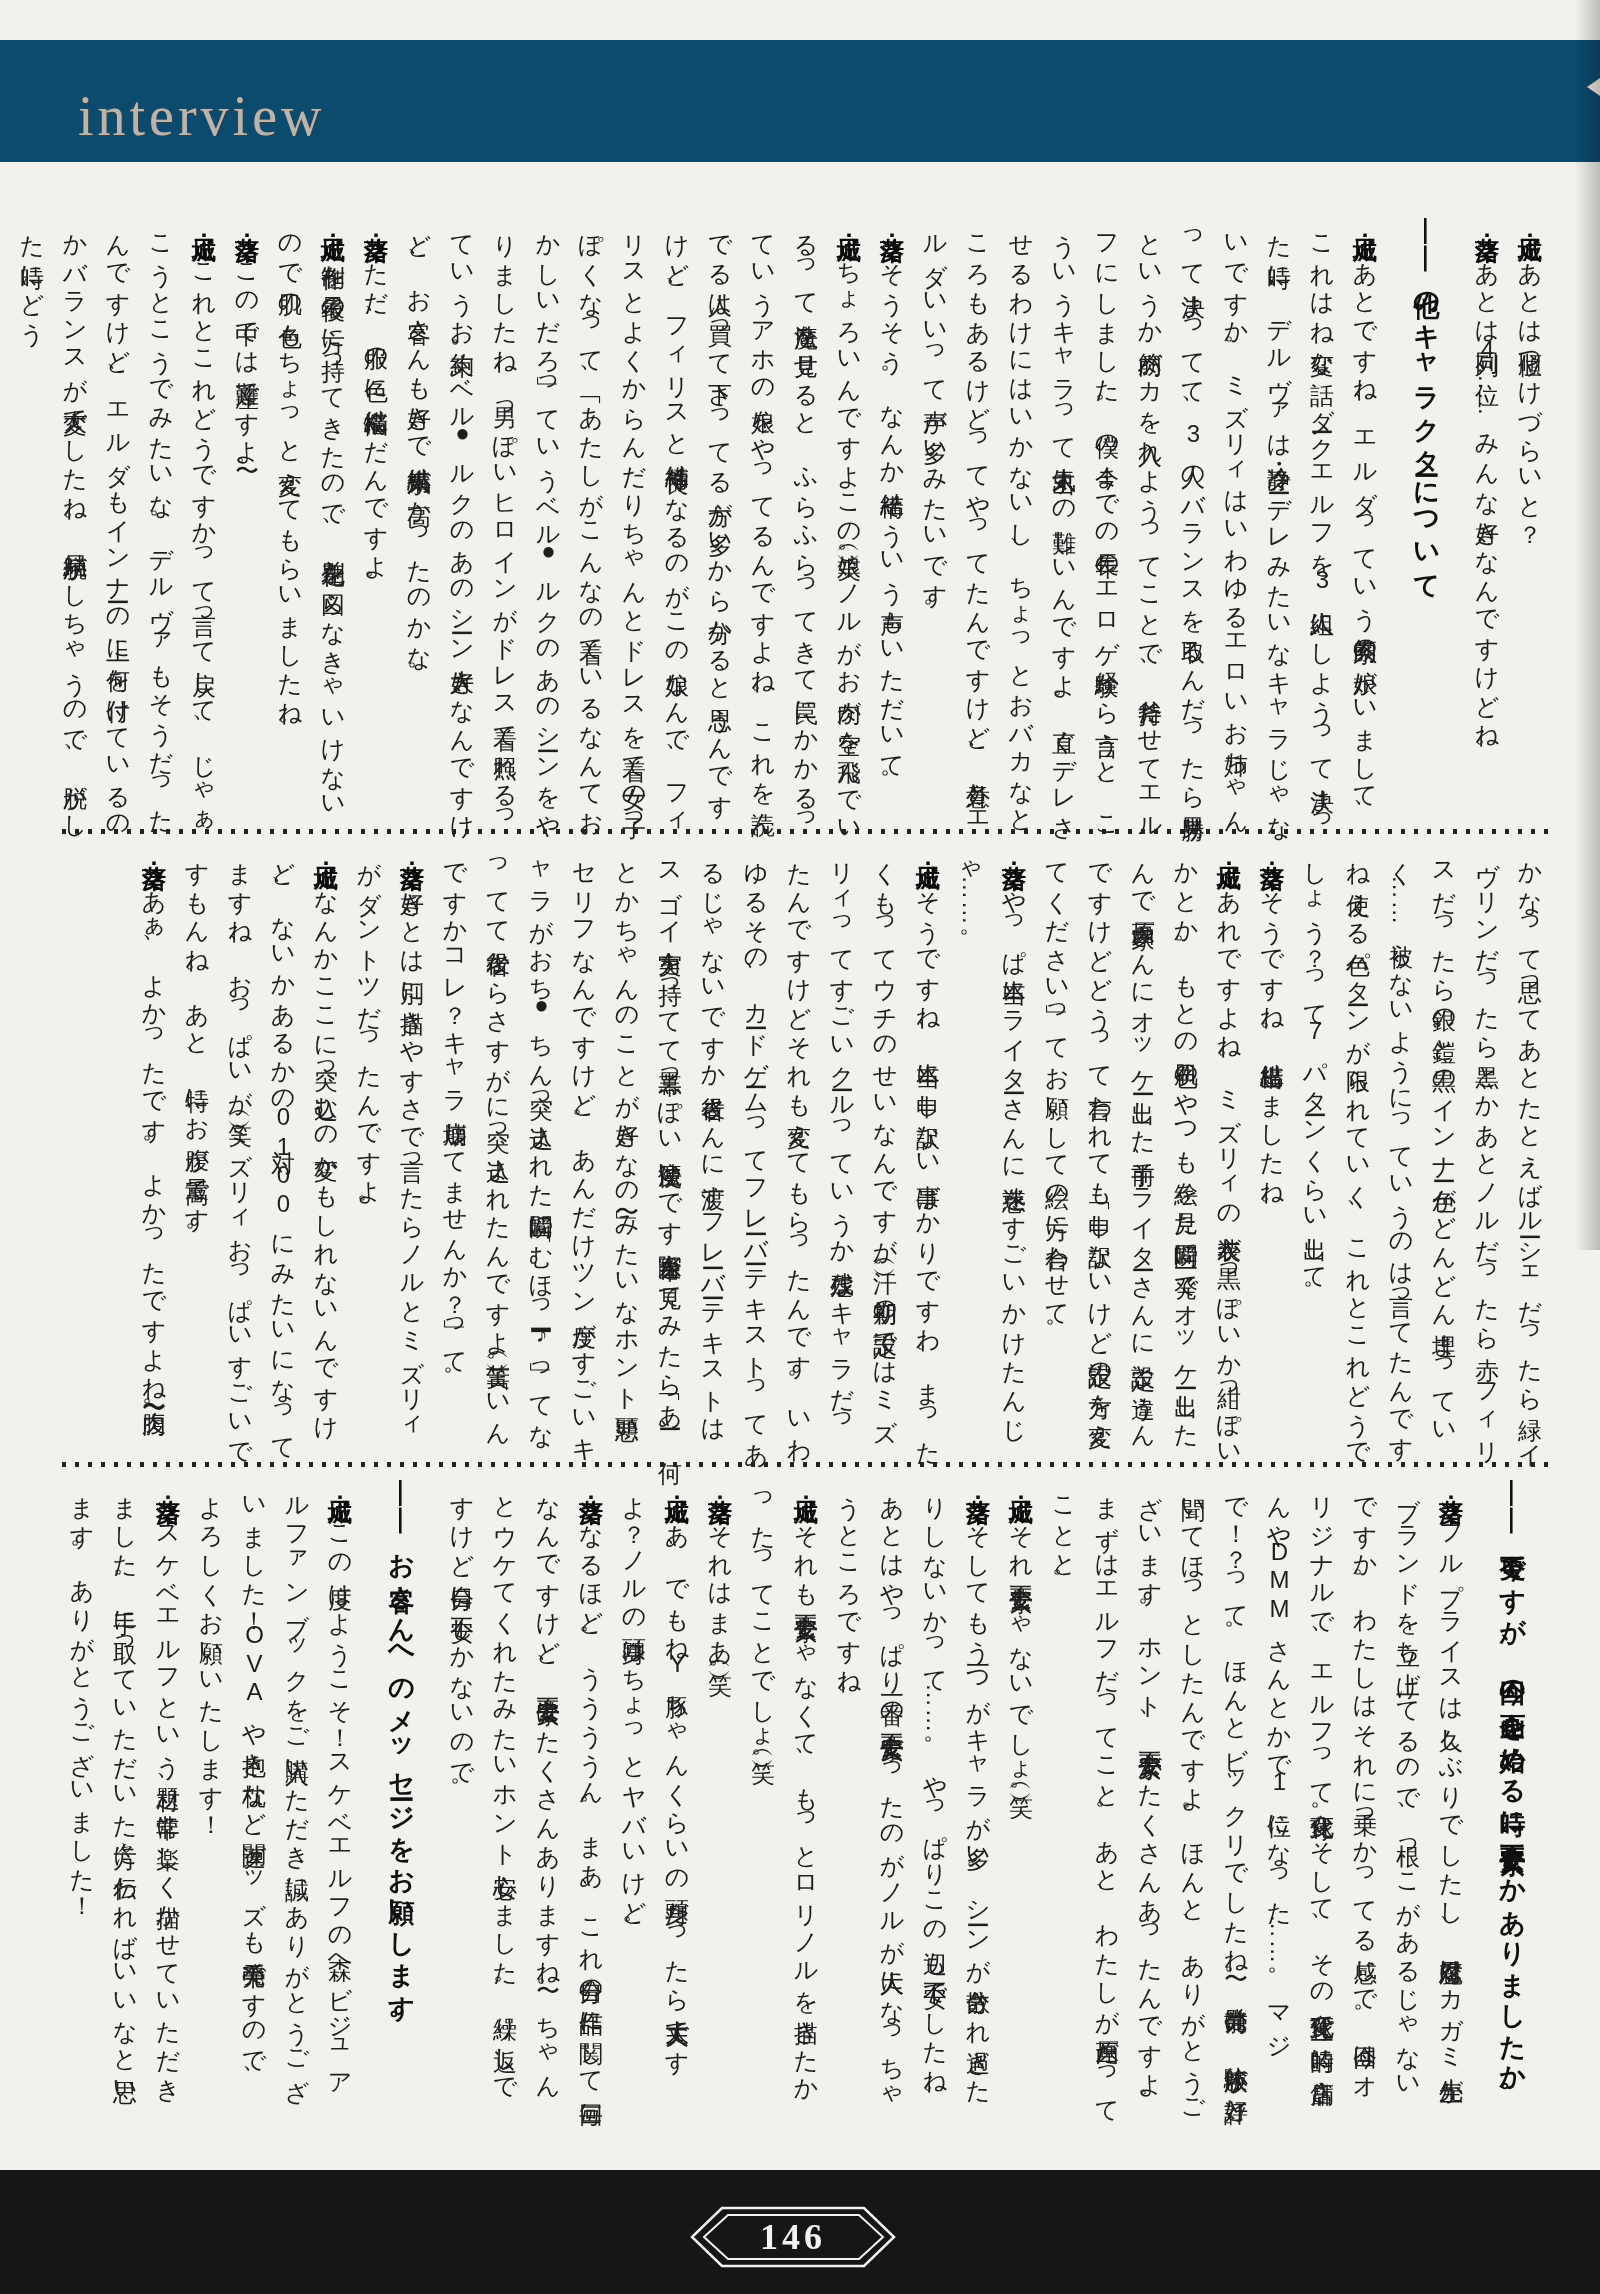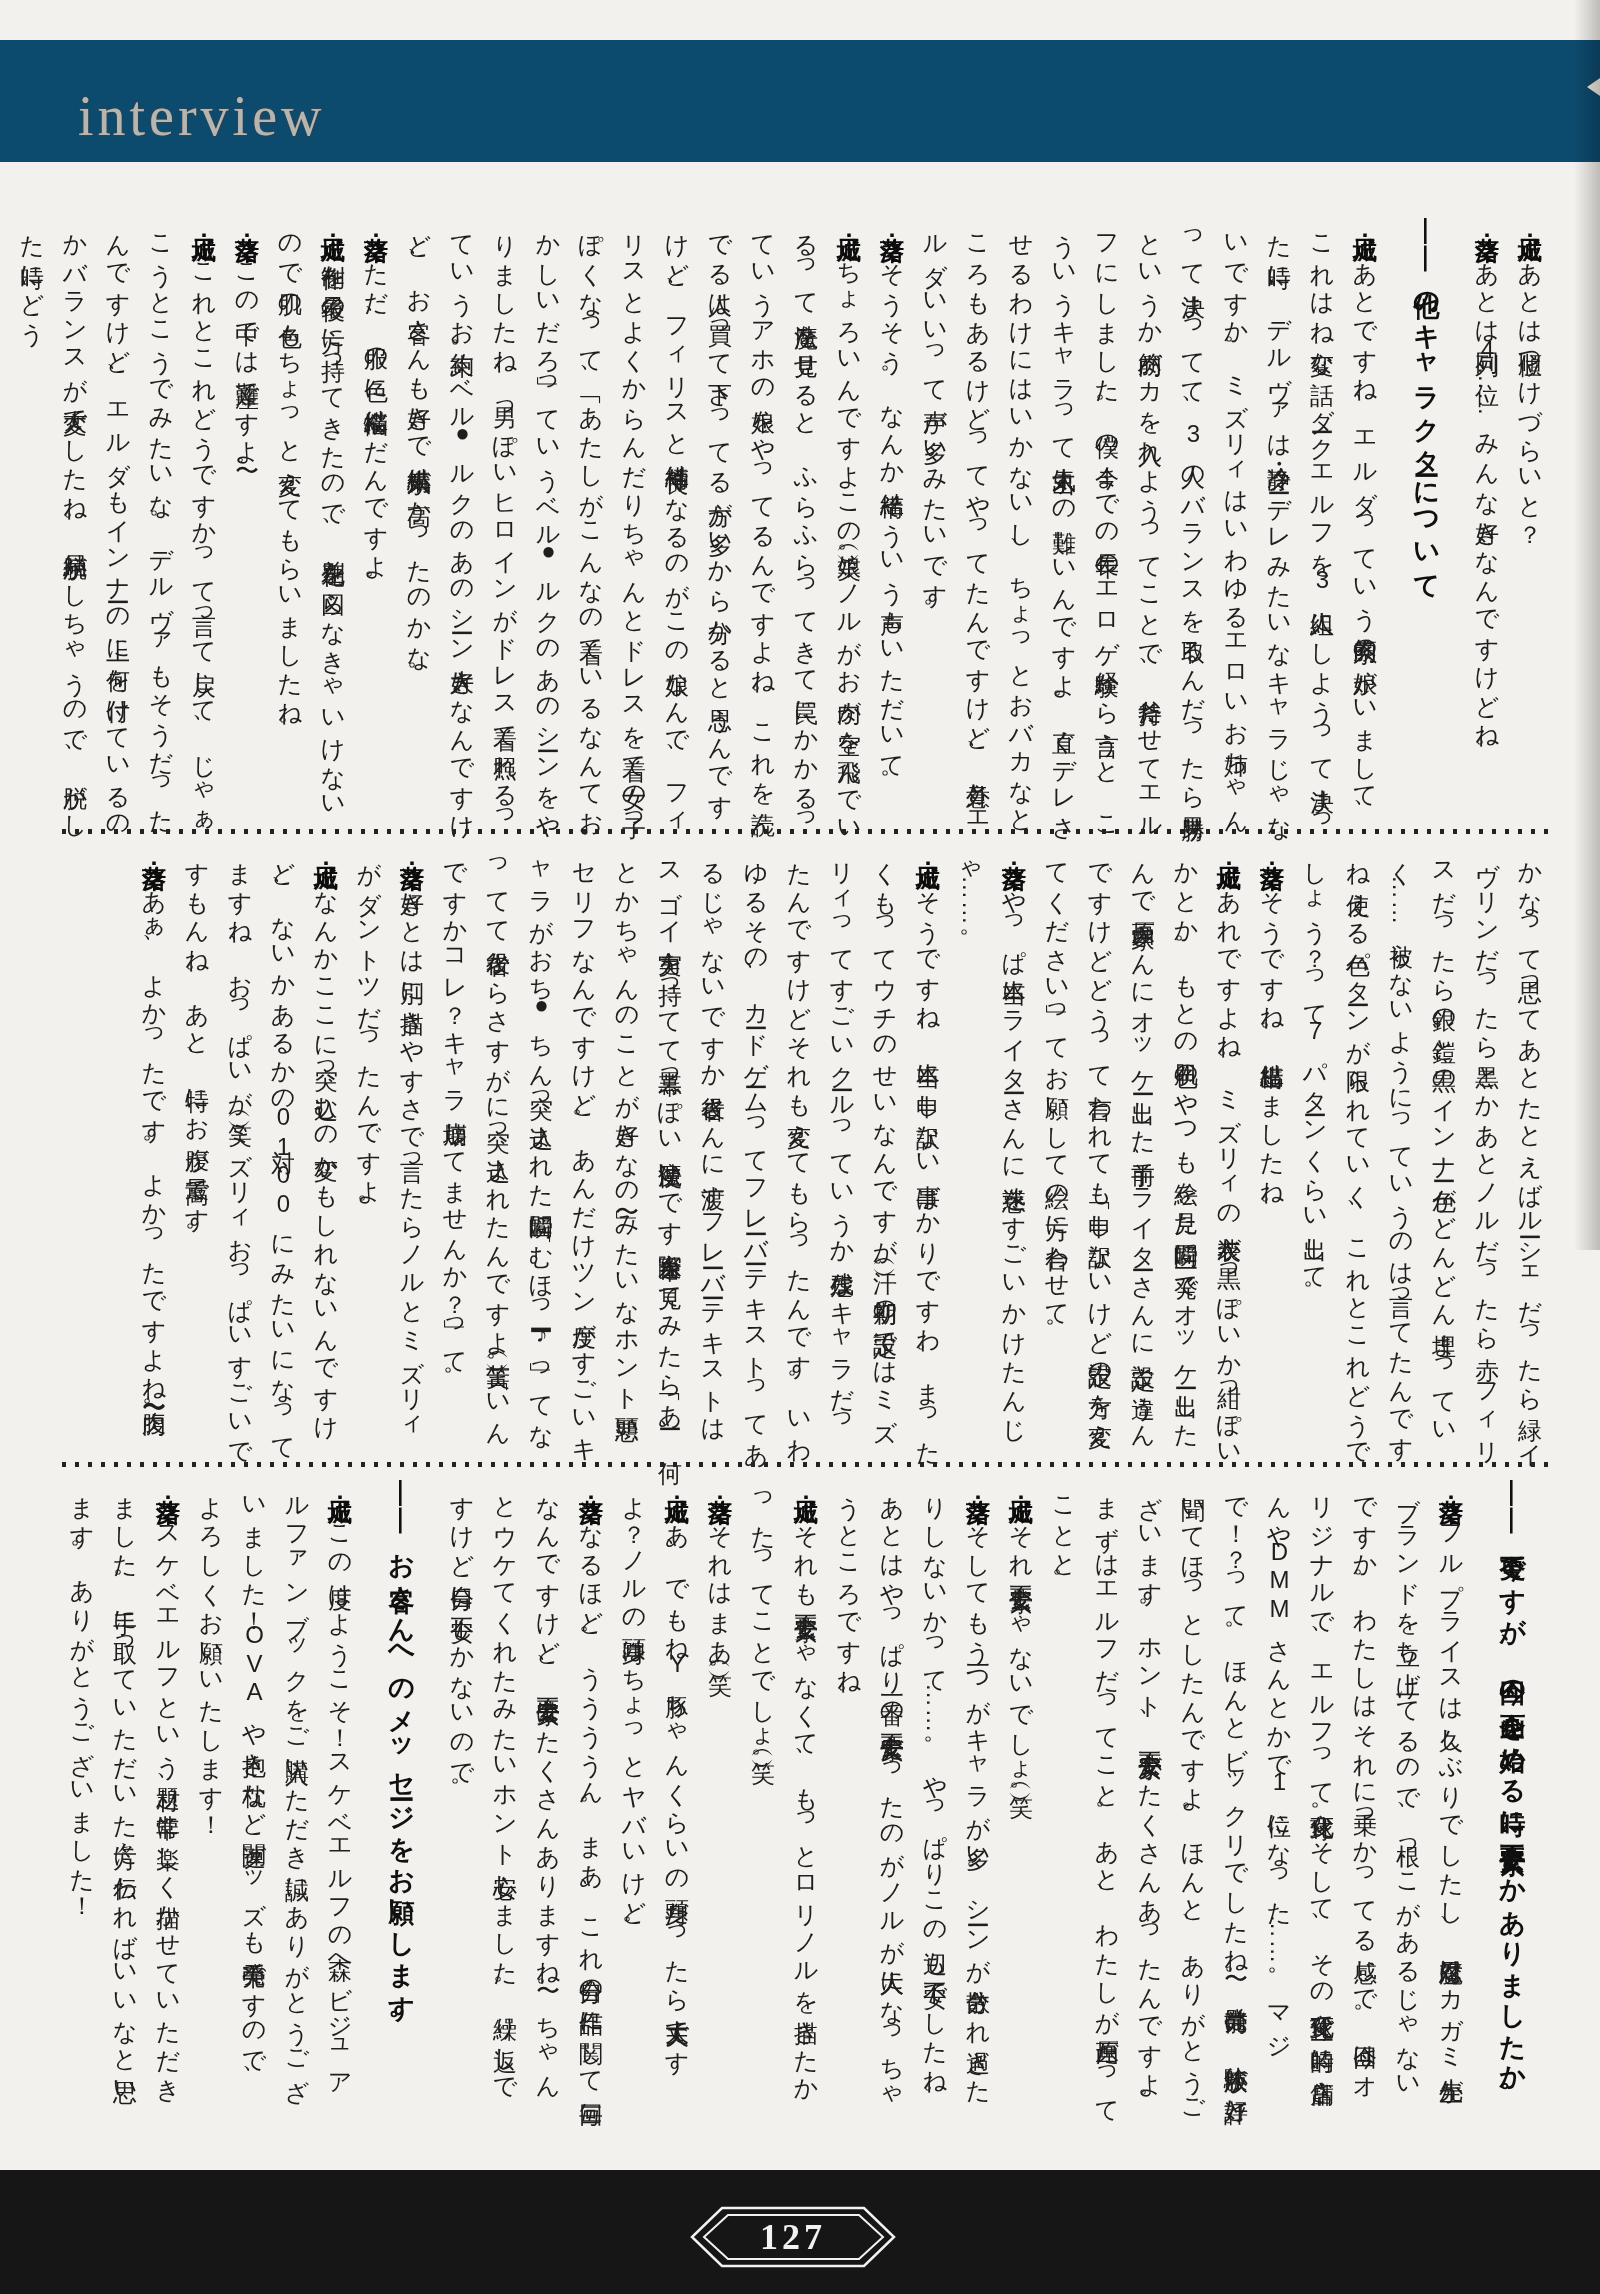--- a/index.html
+++ b/index.html
@@ -129,14 +129,14 @@
   </div>
 
 <div class="edge-shadow"></div>
 
 <div class="bottom-band"></div>
 <div class="page-banner">
   <svg width="210" height="66" viewBox="0 0 210 66">
     <polygon points="34,4 176,4 206,33 176,62 34,62 4,33" fill="none" stroke="#f2f2f2" stroke-width="2.5"></polygon>
     <polygon points="40,11 171,11 195,33 171,55 40,55 16,33" fill="none" stroke="#f2f2f2" stroke-width="2"></polygon>
   </svg>
-  <div class="page-num">127</div>
+  <div class="page-num">146</div>
 </div>
 
 </body></html>

